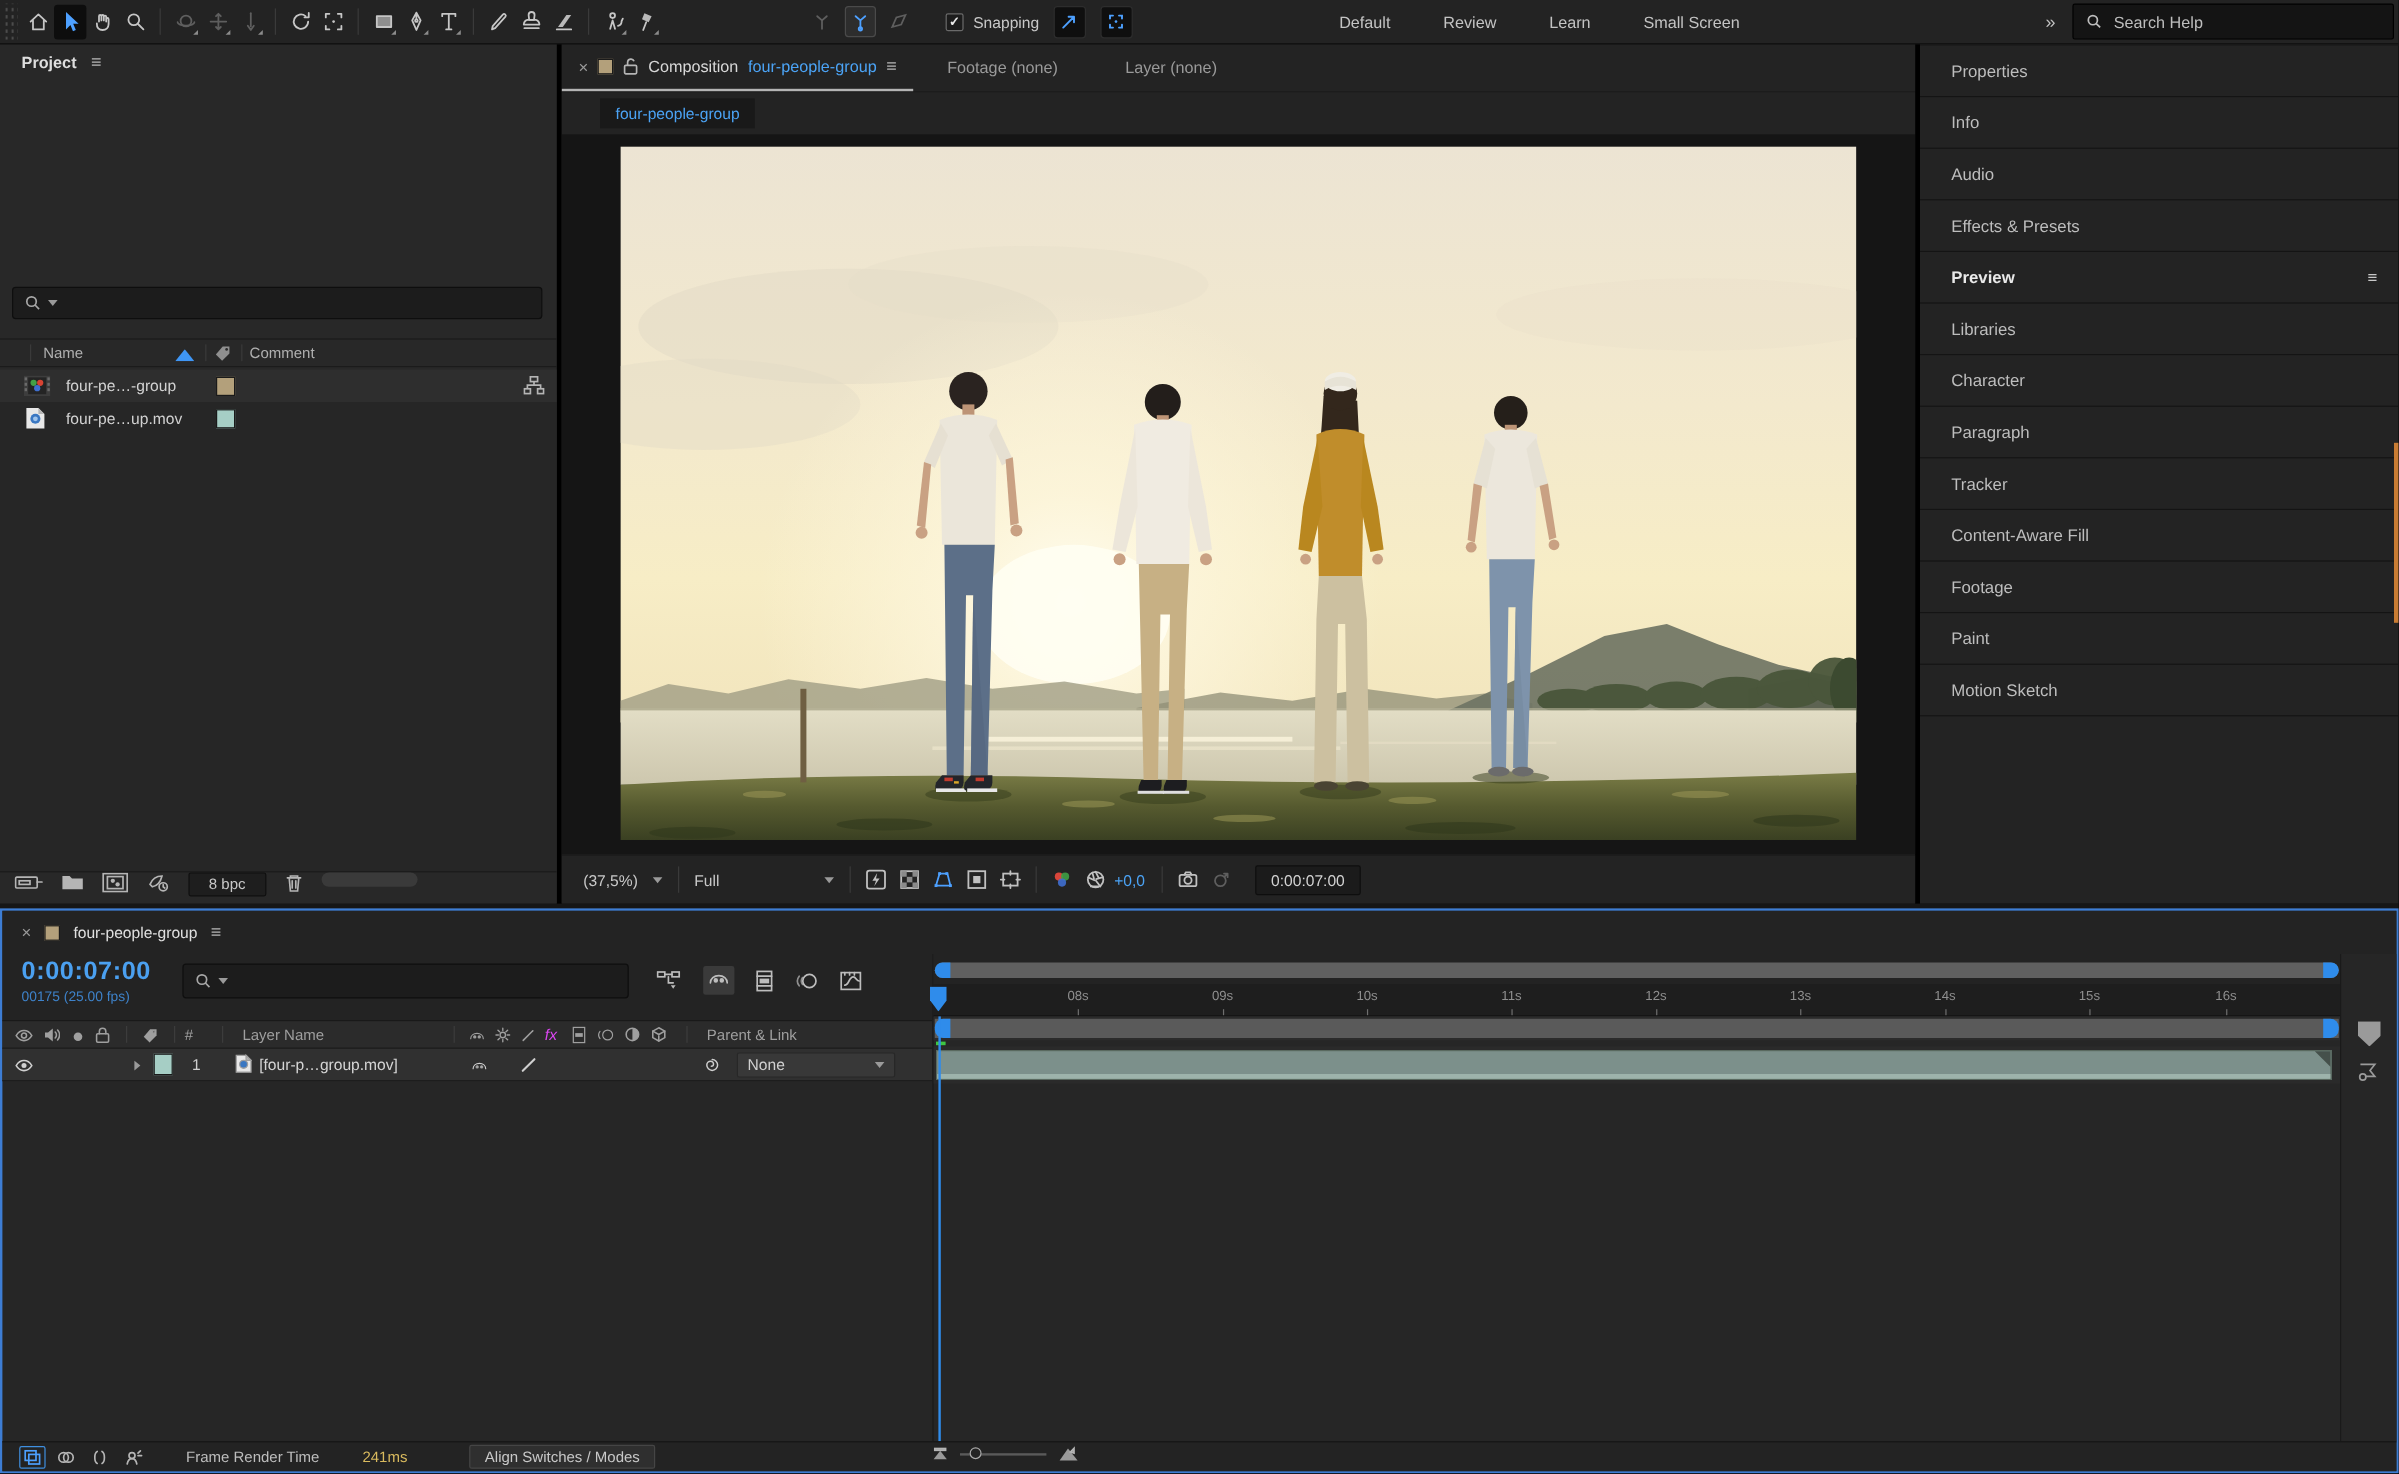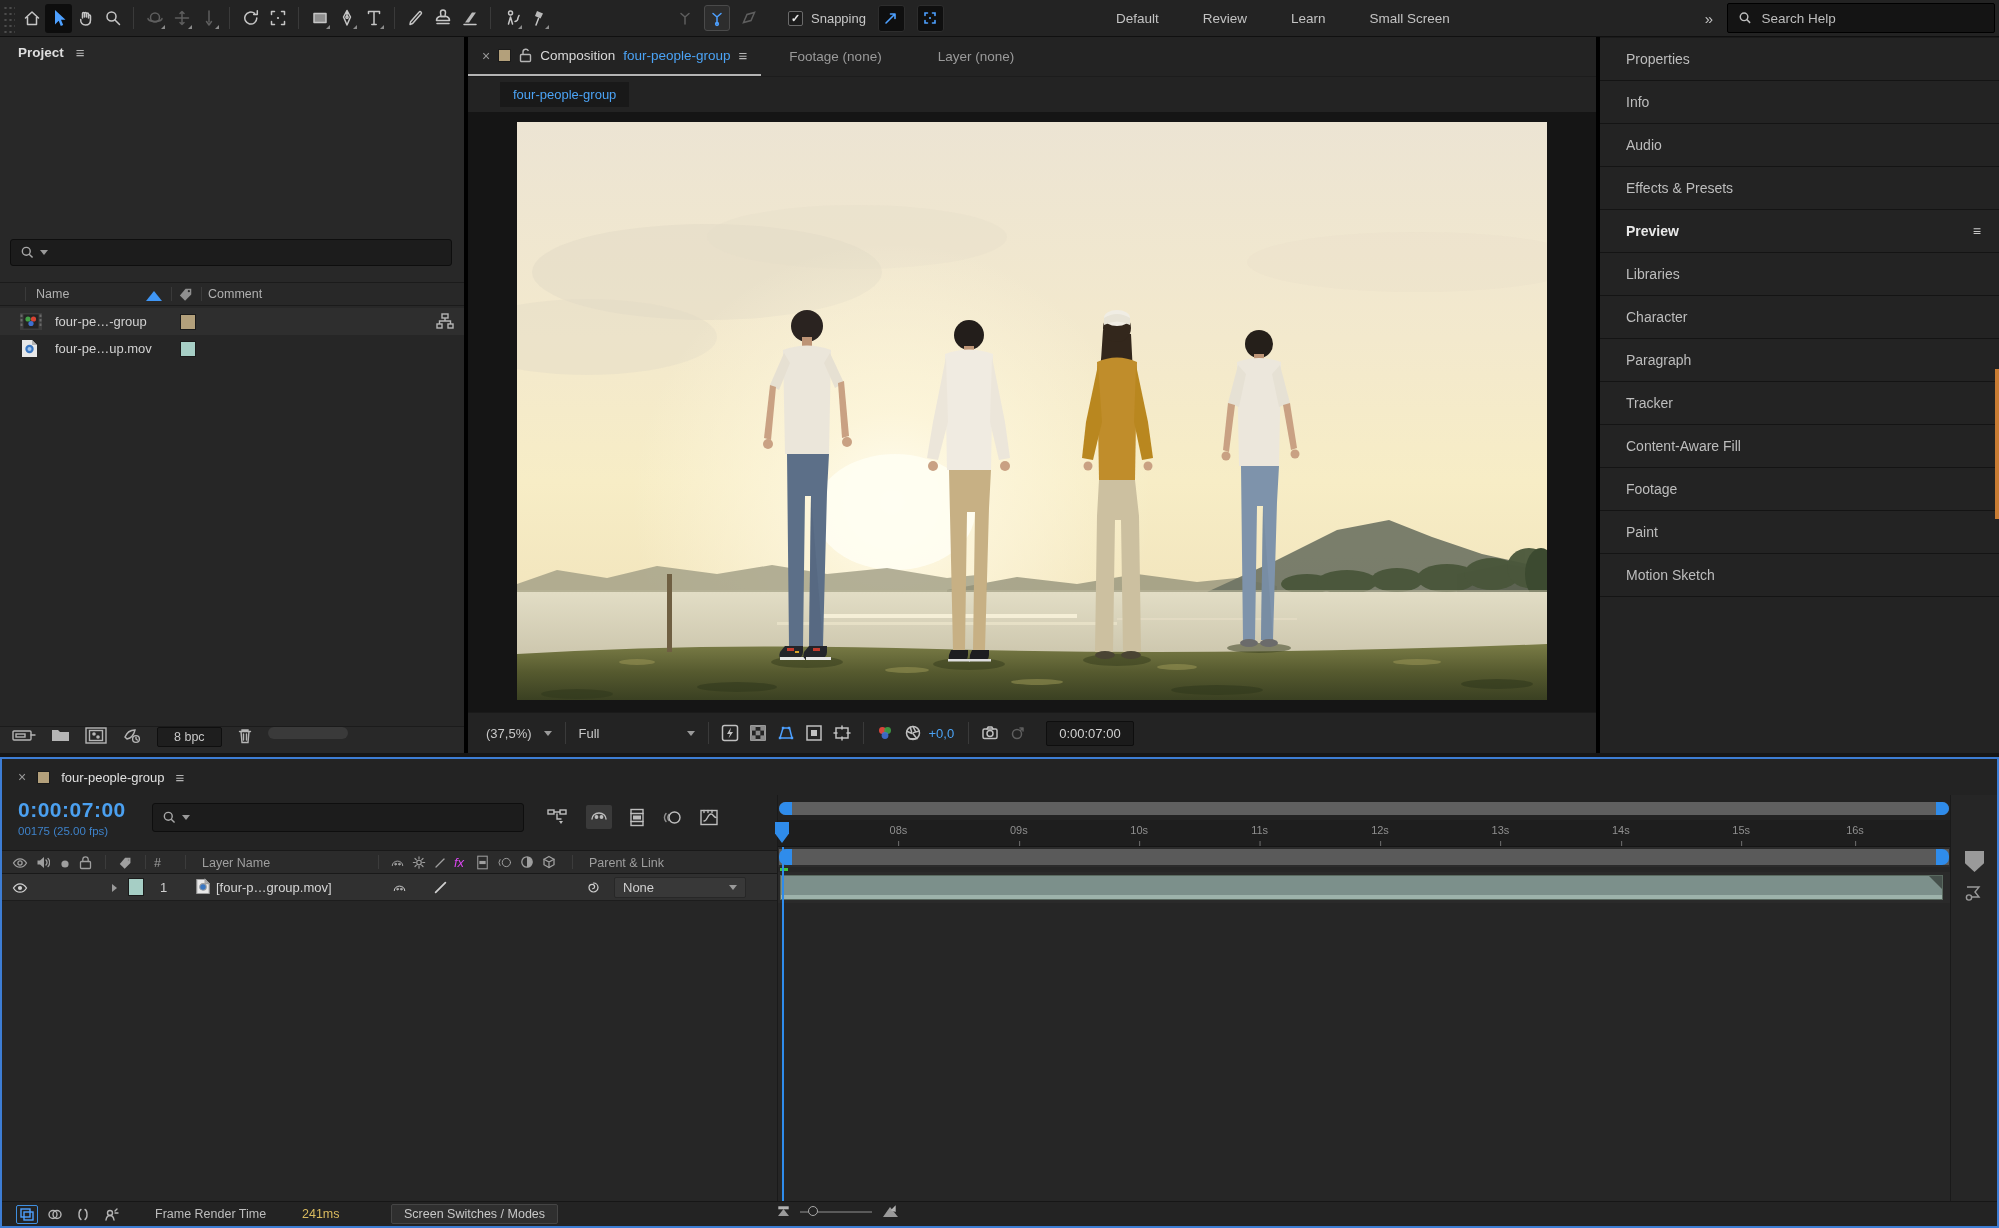--- a/index.html
+++ b/index.html
@@ -930,21 +930,21 @@
           </svg>
         </div>
       <div class="fbtn" style="left:98px">
           <svg width="17" height="15" viewBox="0 0 17 15">
             <circle cx="7" cy="6" r="2.5"></circle>
             <path d="M3 13c.5-3 2-4.5 4-4.5s3.5 1.5 4 4.5M12 4l2-2M12 6h3"></path>
           </svg>
         </div>
       <span class="frt-label">Frame Render Time</span>
       <span class="frt-value" style="color: rgb(217, 186, 94);">241ms</span>
-      <span class="toggle-btn">Screen Switches / Modes</span>
+      <span class="toggle-btn">Align Switches / Modes</span>
       <div class="zoom-ctl">
         <svg width="13" height="11" viewBox="0 0 13 11">
             <path d="M1 10L6.5 3 12 10z" fill="#9a9a9a" stroke="none"></path>
             <rect x="2" y="1" width="9" height="1.6" fill="#9a9a9a"></rect>
           </svg>
         <div class="zslider">
             <span class="zknob"></span>
           </div>
         <svg width="17" height="13" viewBox="0 0 17 13">
             <path d="M1 12L8 2l8 10z" fill="#9a9a9a" stroke="none"></path>

